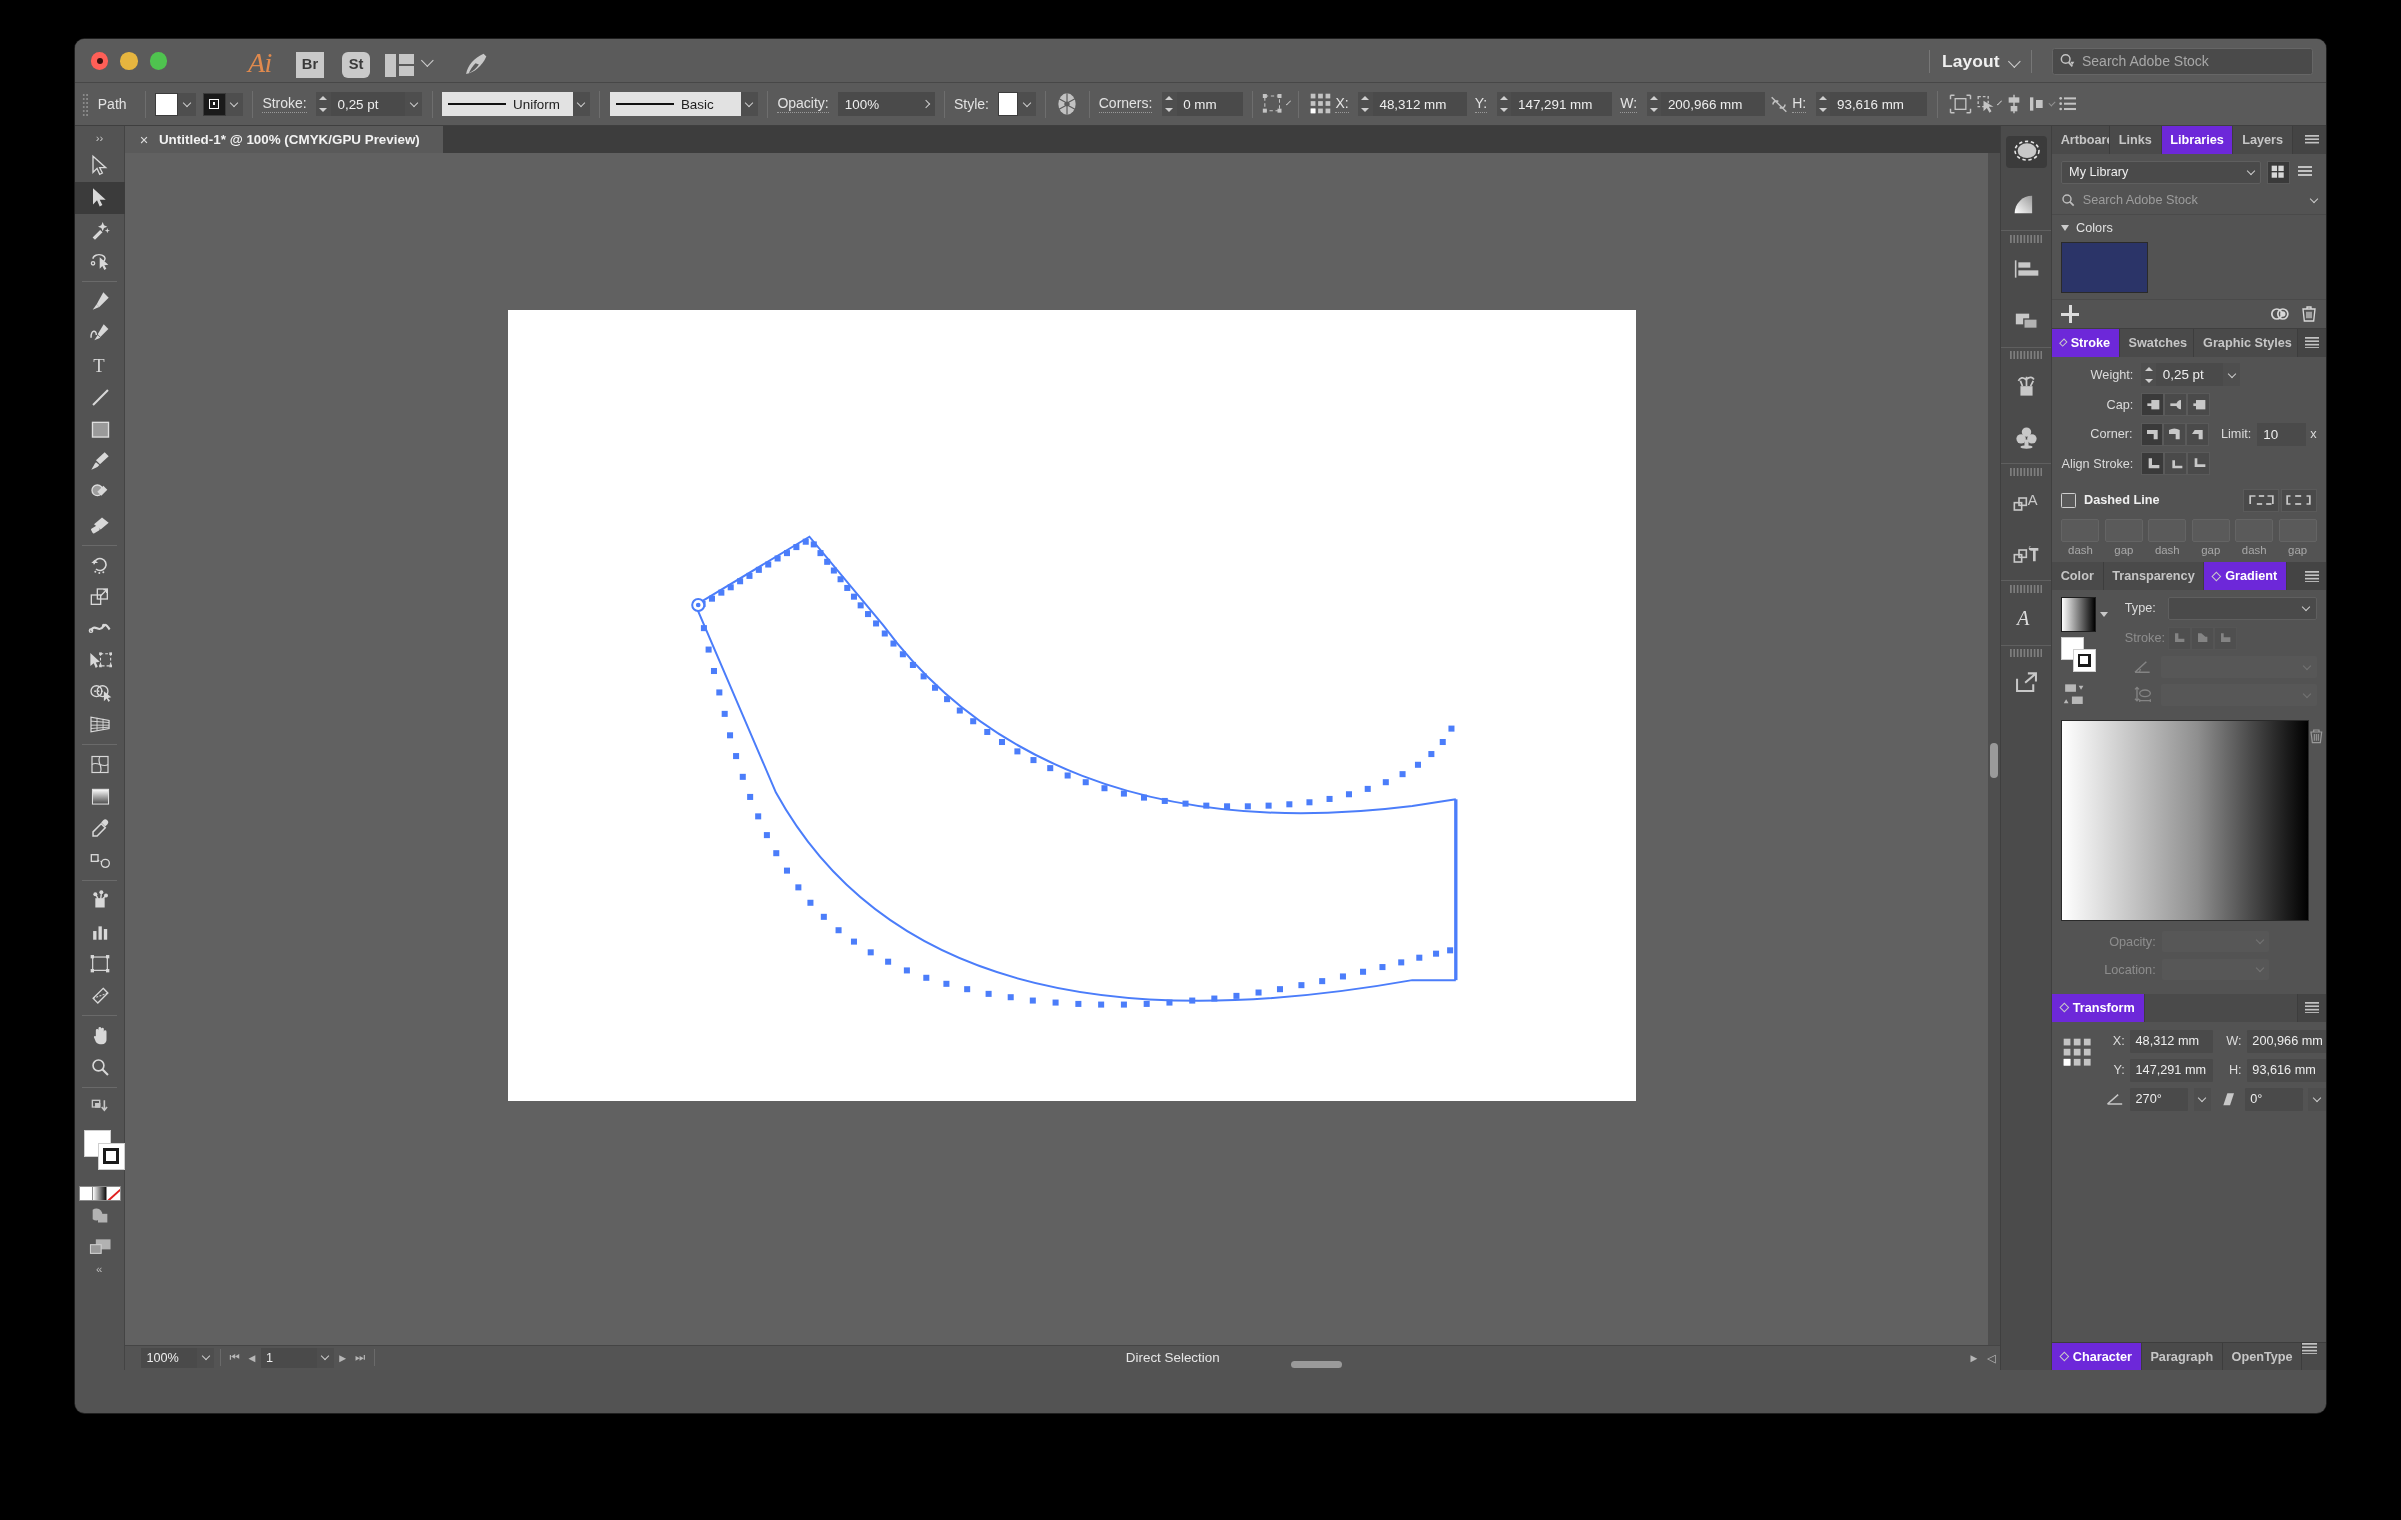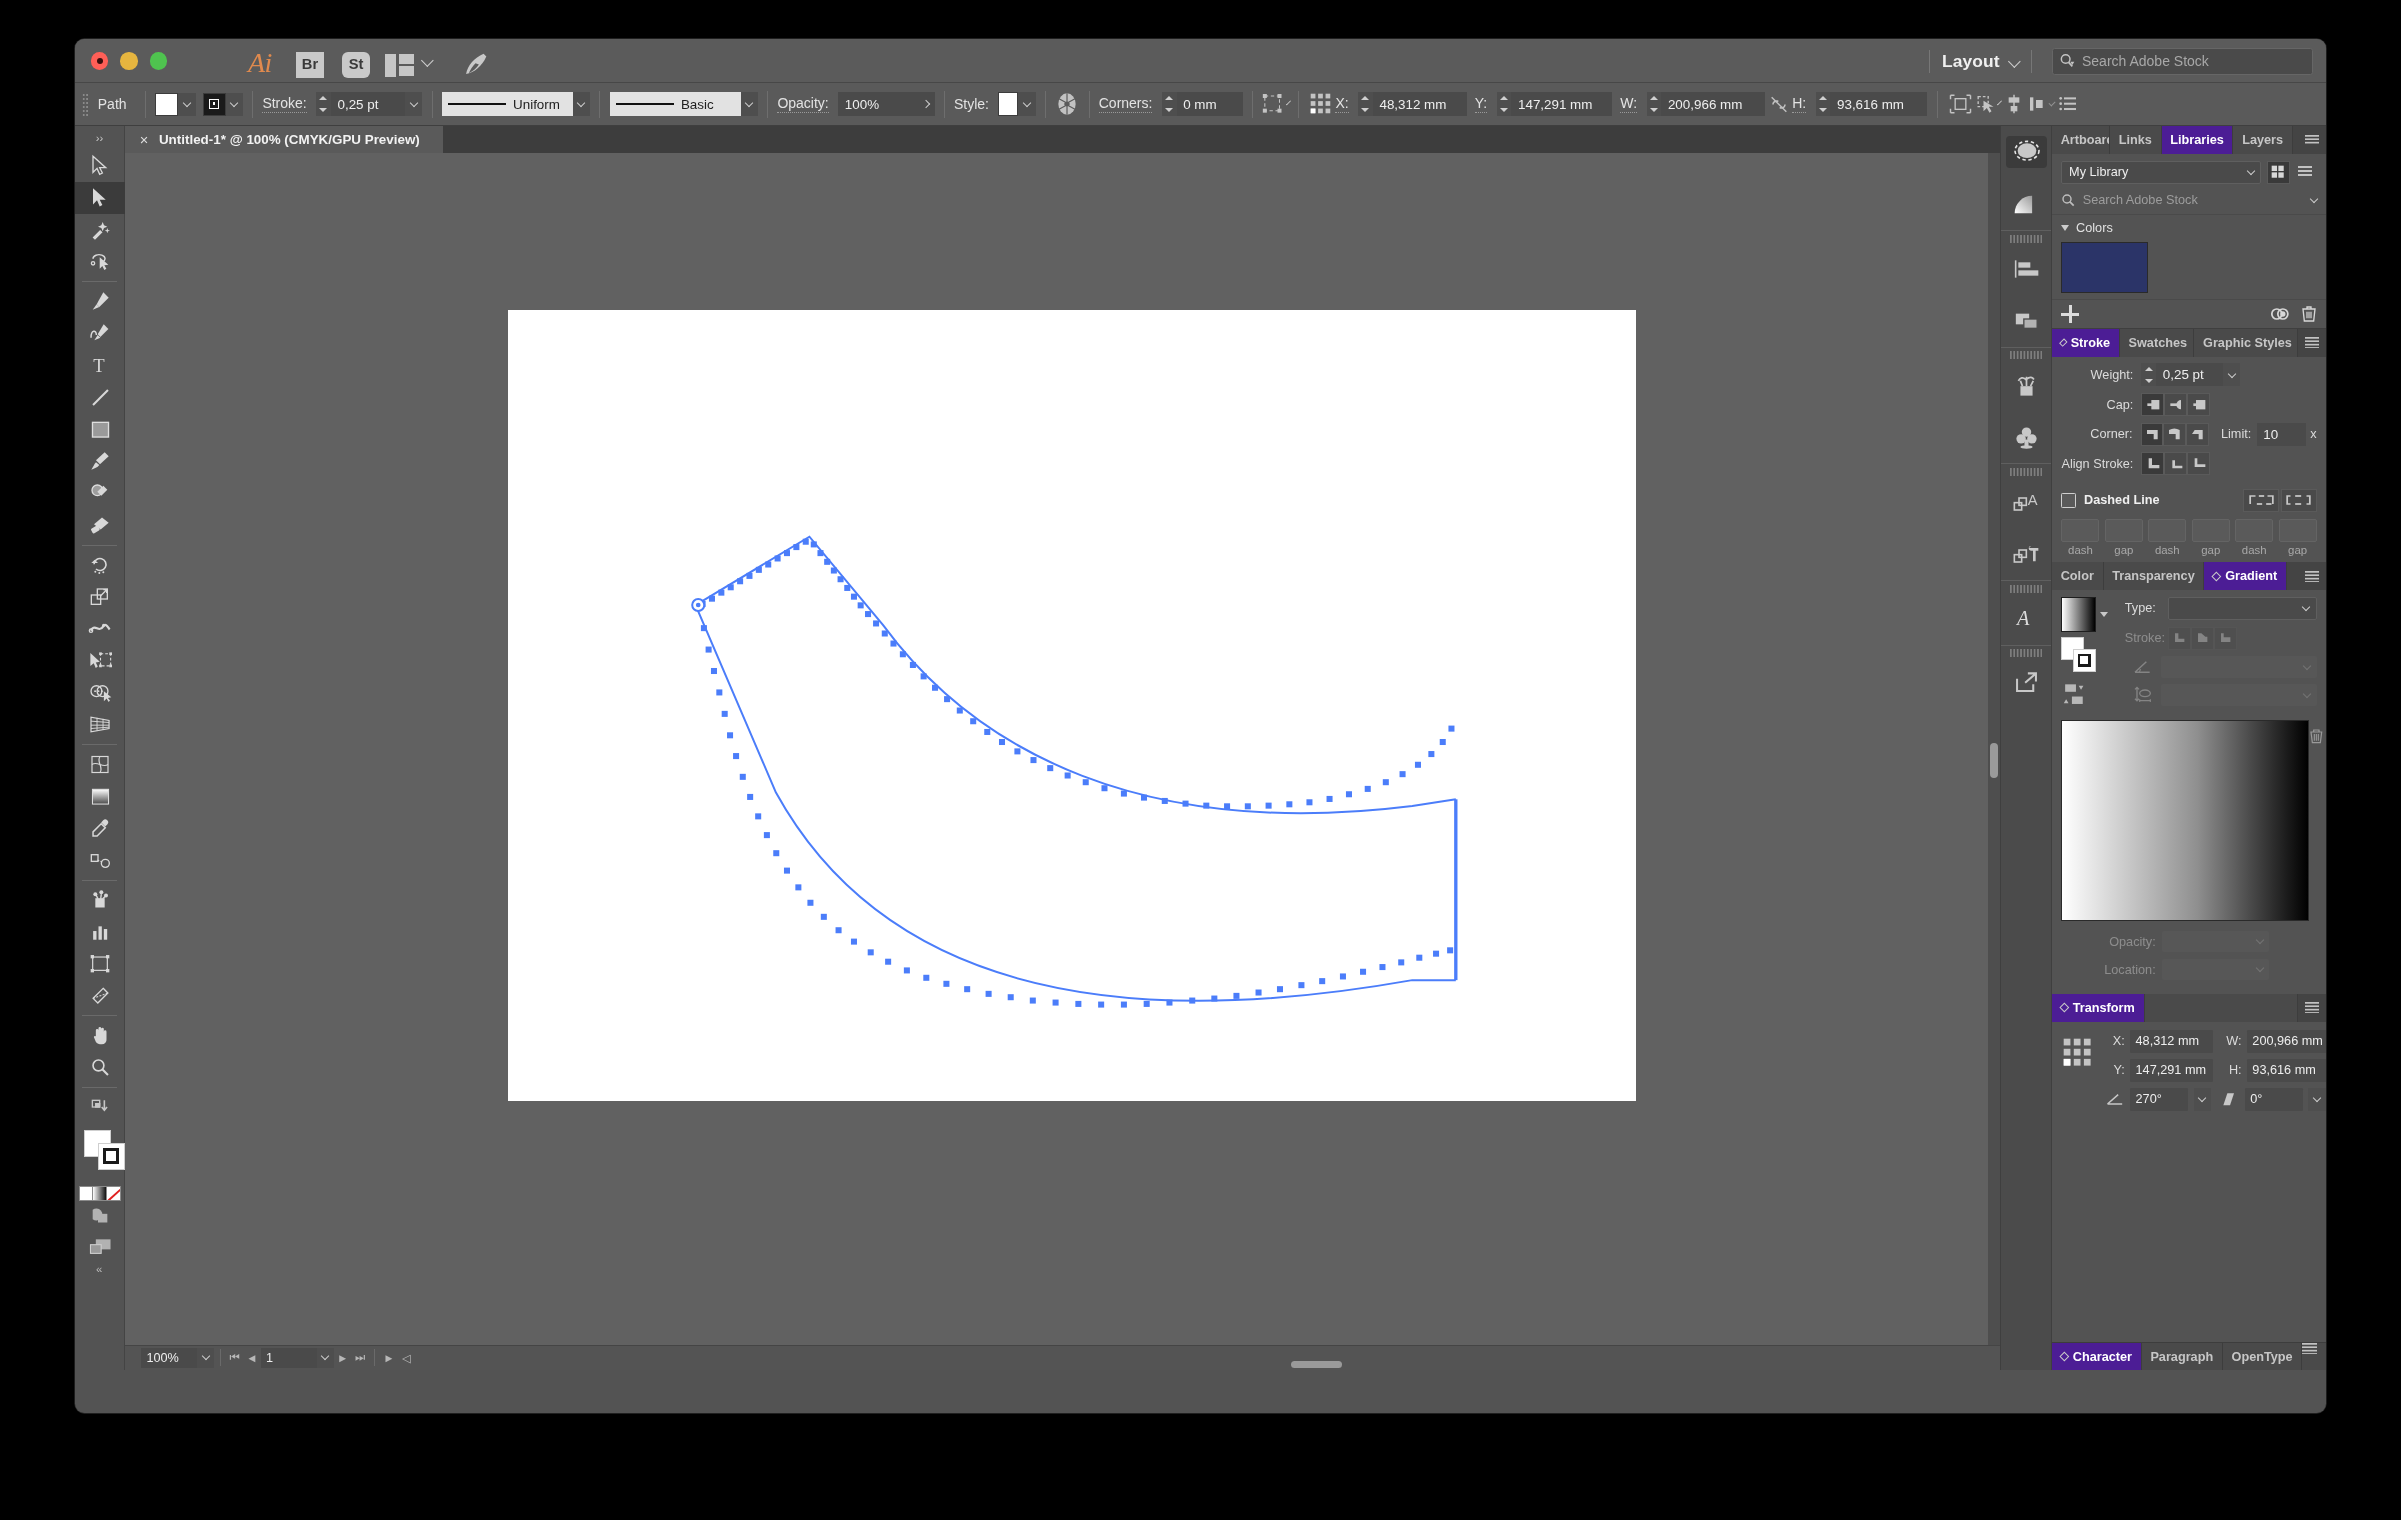--- a/index.html
+++ b/index.html
@@ -135,21 +135,21 @@
               background-image:linear-gradient(90deg,#7e7e7e 1.3px, transparent 1.3px);
               background-size:3.4px 8px; }
   .rail-div{ height:0.7px; background:#5f5f5f; }
 
   
   .panels{ position:absolute; right:0; top:0; width:275px; height:100%; background:#535353;
            border-left:0.7px solid #3f3f3f; }
   .ptabs{ display:flex; height:28px; background:#444; align-items:stretch; }
   .ptab{ display:flex; align-items:center; padding:0 8.7px; font-size:12.7px; font-weight:bold;
          color:#c6c6c6; background:#4a4a4a; border-right:0.7px solid #3d3d3d; white-space:nowrap; overflow:hidden;}
-  .ptab.active{ background:#4c1d95; color:#fff; }
+  .ptab.active{ background:#6d28d9; color:#fff; }
   .ptabs .menuicon{ margin-left:auto; display:flex; align-items:center; padding:0 6.7px; }
   .hamb{ width:14.7px; height:10.7px; background-image:linear-gradient(#c2c2c2 1.7px, transparent 1.7px);
          background-size:14.7px 3.4px; }
   .diamond{ width:6.7px;height:6.7px;border:1.2px solid #c9c9c9;transform:rotate(45deg);margin-right:5.4px; }
   .psec{ padding:6.7px 9.4px; }
   .row{ display:flex; align-items:center; margin-bottom:6.7px; }
   .lab{ font-size:12.7px; color:#dcdcdc; }
   .sel{ height:23px; background:#4a4a4a; border:0.7px solid #5f5f5f; border-radius:2px; color:#eee;
         font-size:12.7px; display:flex; align-items:center; padding:0 6.7px; }
   .selchev{ margin-left:auto; }
@@ -827,20 +827,21 @@
         <div class="sbsep"></div>
         <div class="navarr">⏮</div>
         <div class="navarr">◄</div>
         <div class="pagefield">1</div>
         <div class="ddbtn" style="height:20px">
             <i class="chev-s"></i>
           </div>
         <div class="navarr">►</div>
         <div class="navarr">⏭</div>
         <div class="sbsep"></div>
+        <div class="status-text">Direct Selection</div>
         <div class="navarr">►</div>
         <div class="navarr">◁</div>
         <div class="hthumb"></div>
       </div>
     </div>
 
     <div class="iconrail">
       <div class="rail-item active">
         <span class="railbg">
           <svg width="28" height="21.4" viewBox="0 0 42 32">

